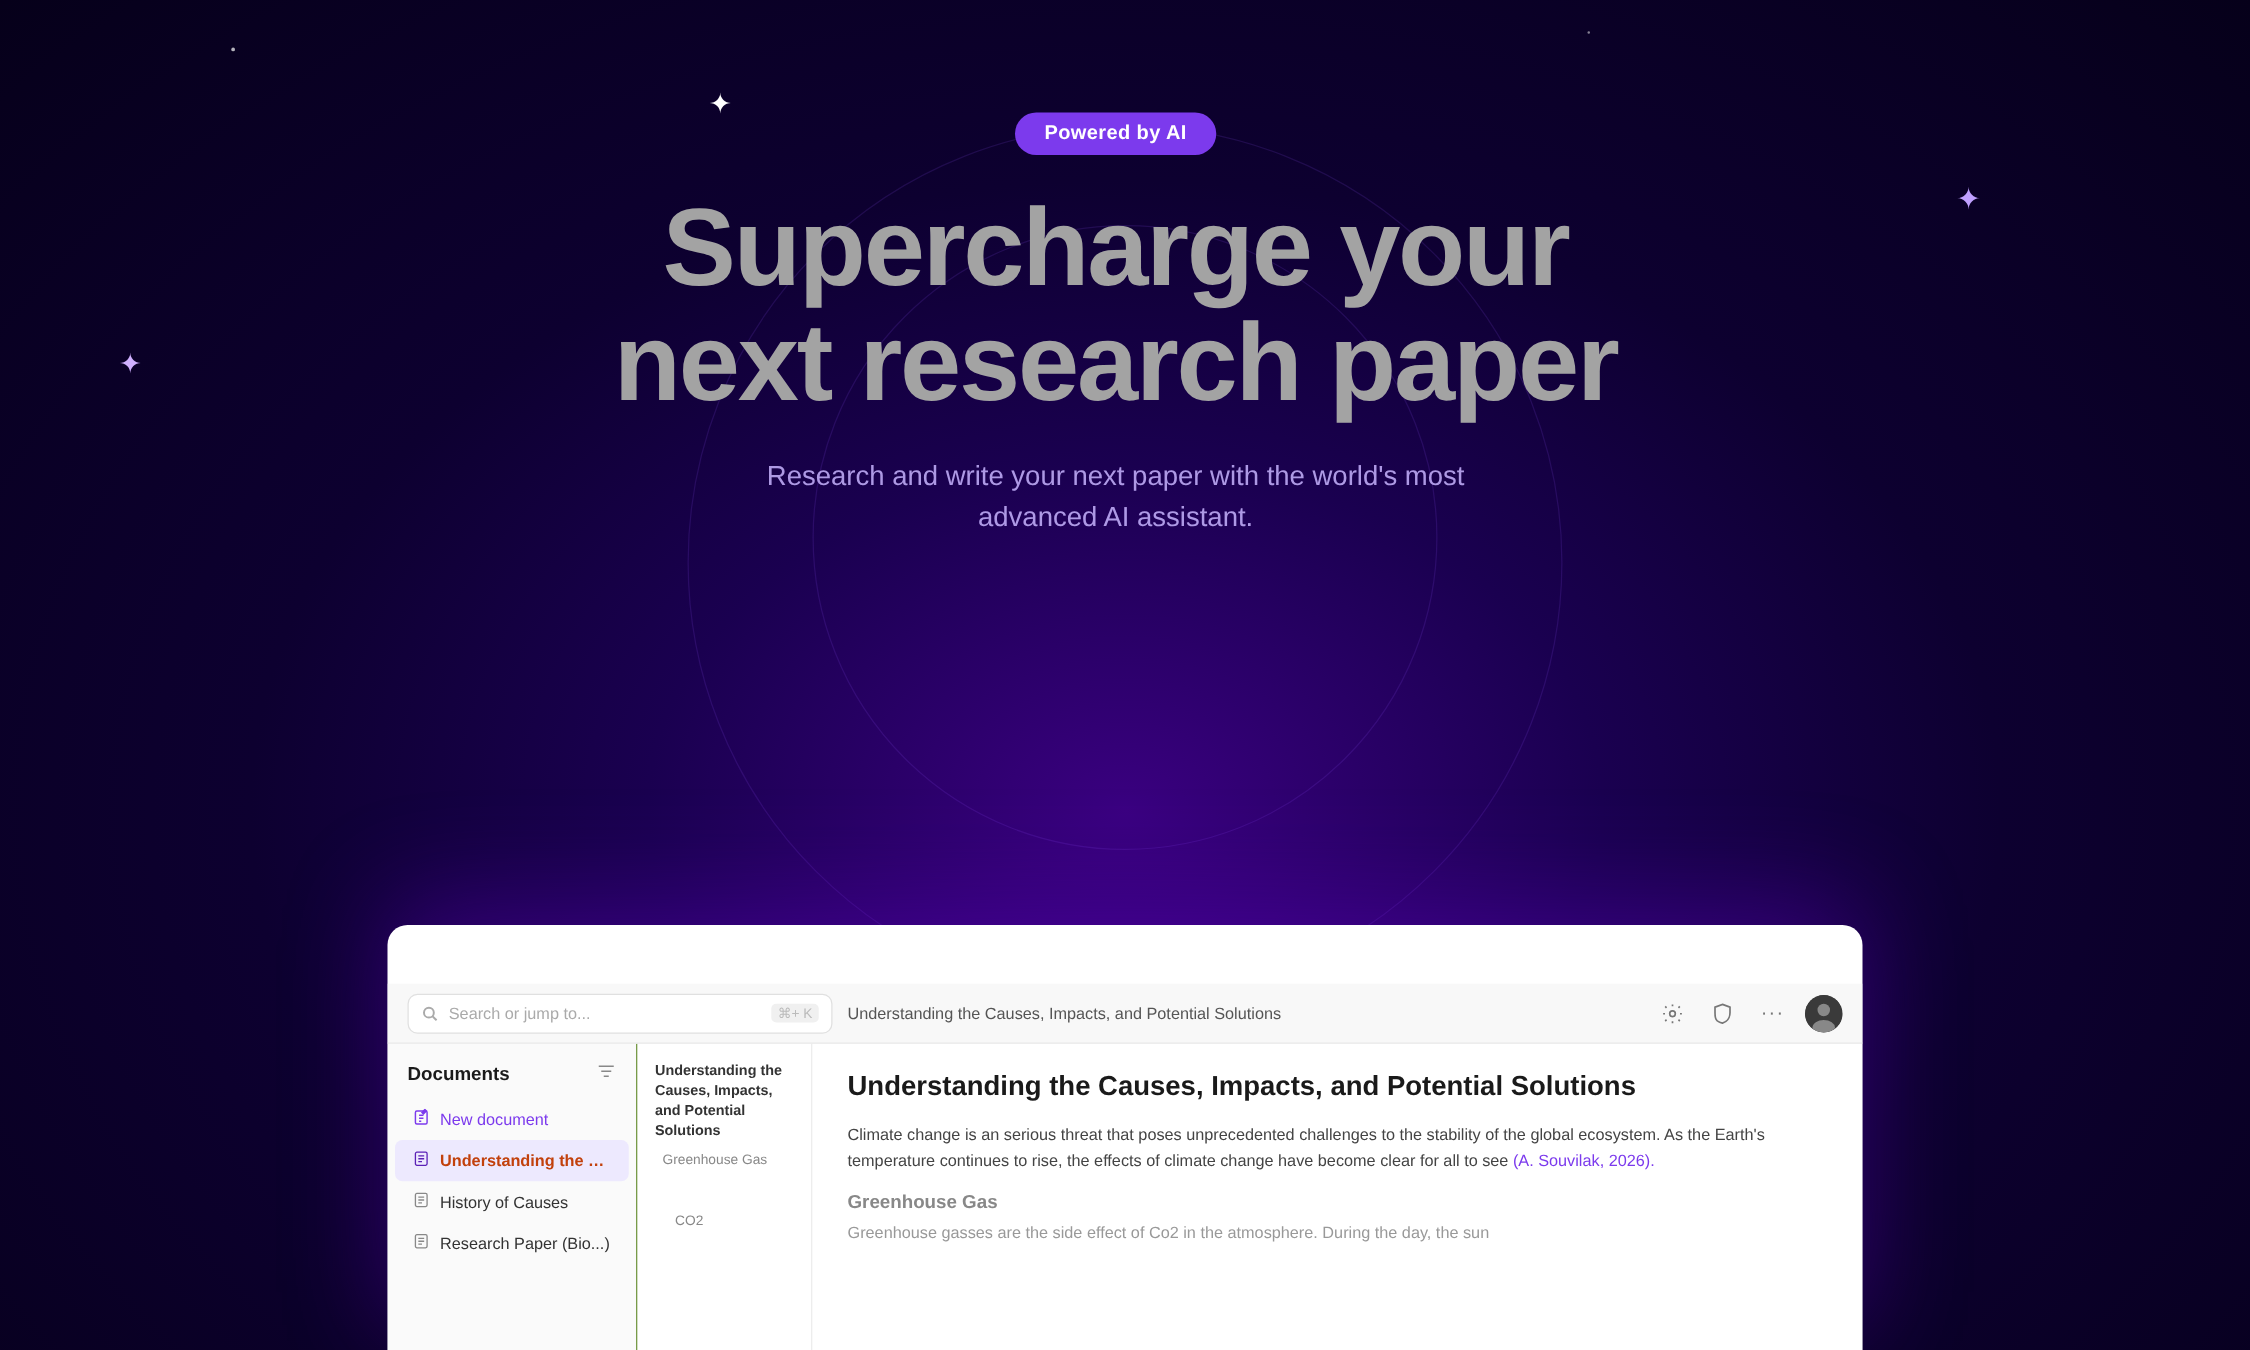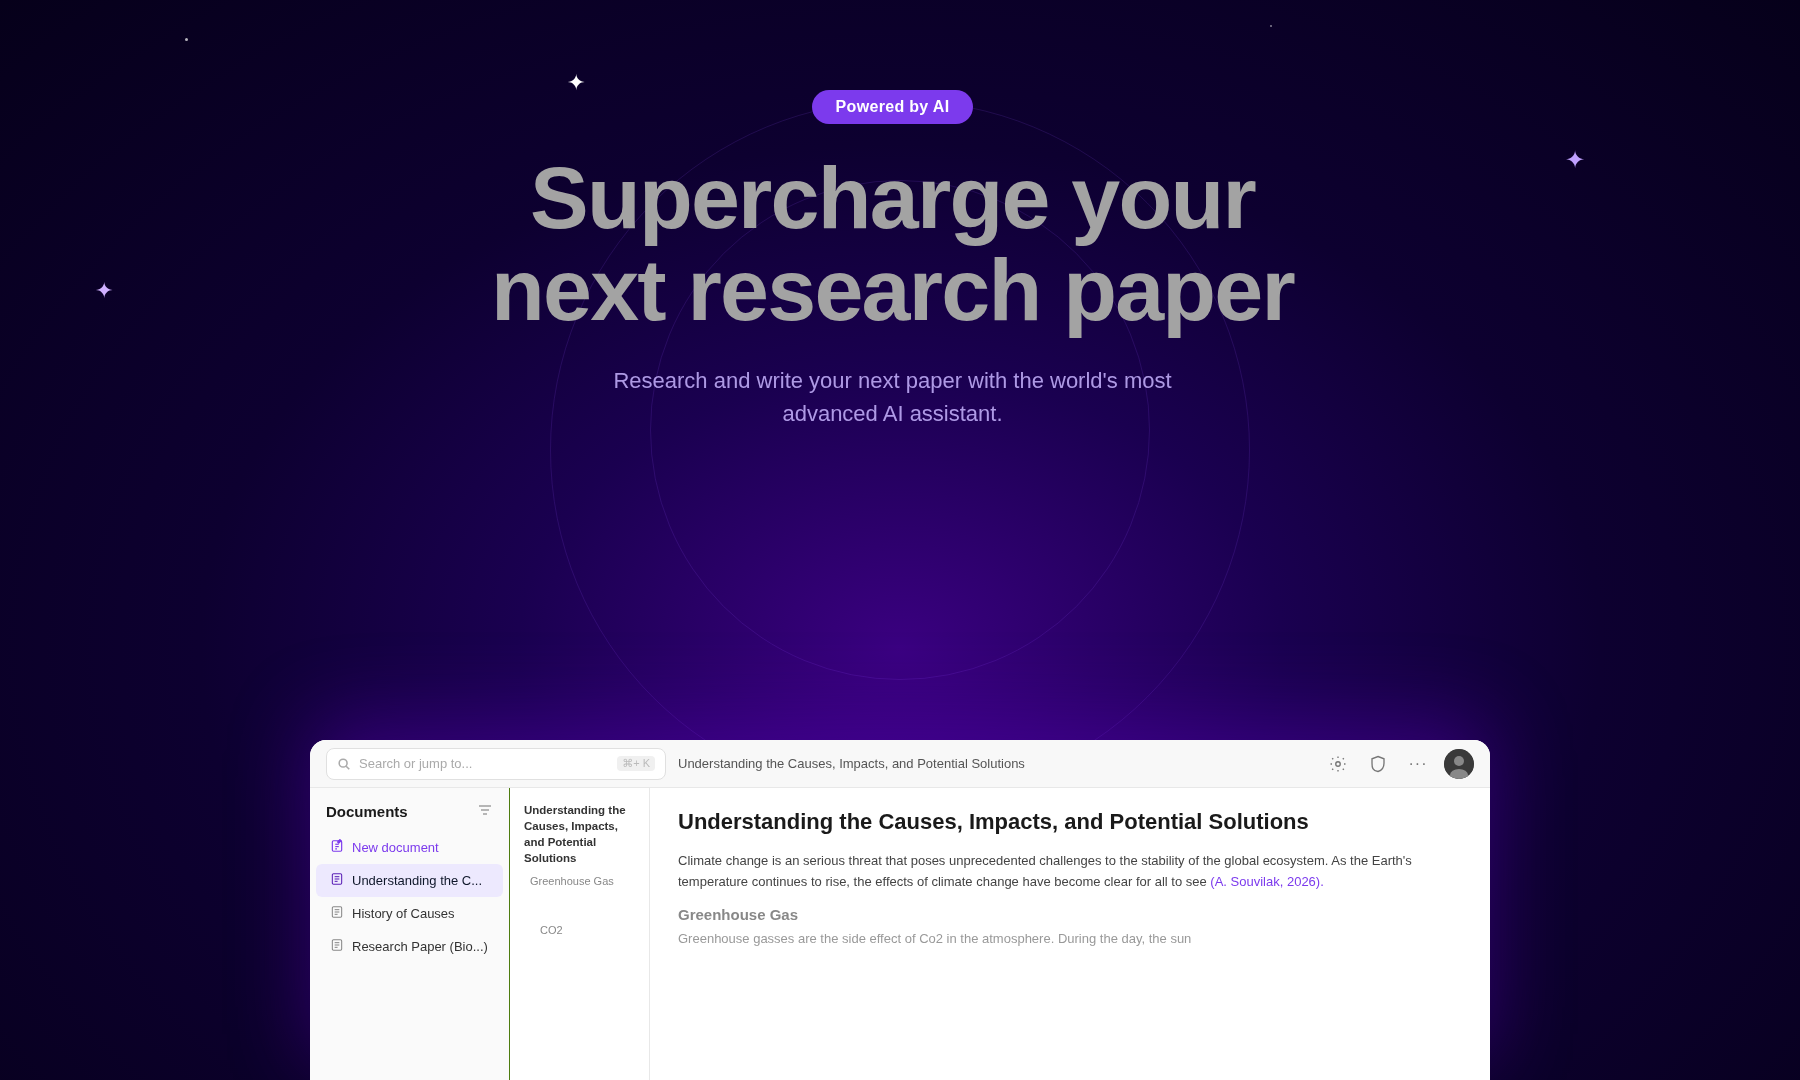--- a/index.html
+++ b/index.html
@@ -98,20 +98,21 @@
     
     .topbar {
       height: 48px;
       background: #f8f8f8;
       border-bottom: 1px solid #e8e8e8;
       display: flex;
       align-items: center;
       padding: 0 16px;
       gap: 12px;
       flex-shrink: 0;
+      margin-top: 47px;
     }
 
     .search-box {
       flex: 1;
       max-width: 340px;
       height: 32px;
       background: white;
       border: 1px solid #e0e0e0;
       border-radius: 8px;
       display: flex;
@@ -290,22 +291,22 @@
     .doc-item.new-doc .doc-item-name {
       color: #7c3aed;
       font-weight: 500;
     }
 
     .doc-item.new-doc .doc-item-icon {
       color: #7c3aed;
     }
 
     .doc-item.active .doc-item-name {
-      color: #0f172a;
-      font-weight: 400;
+      color: #c2410c;
+      font-weight: 700;
     }
 
     
     .outline-panel {
       width: 140px;
       background: white;
       border-right: 1px solid #e8e8e8;
       padding: 12px 10px;
       flex-shrink: 0;
       overflow: hidden;

